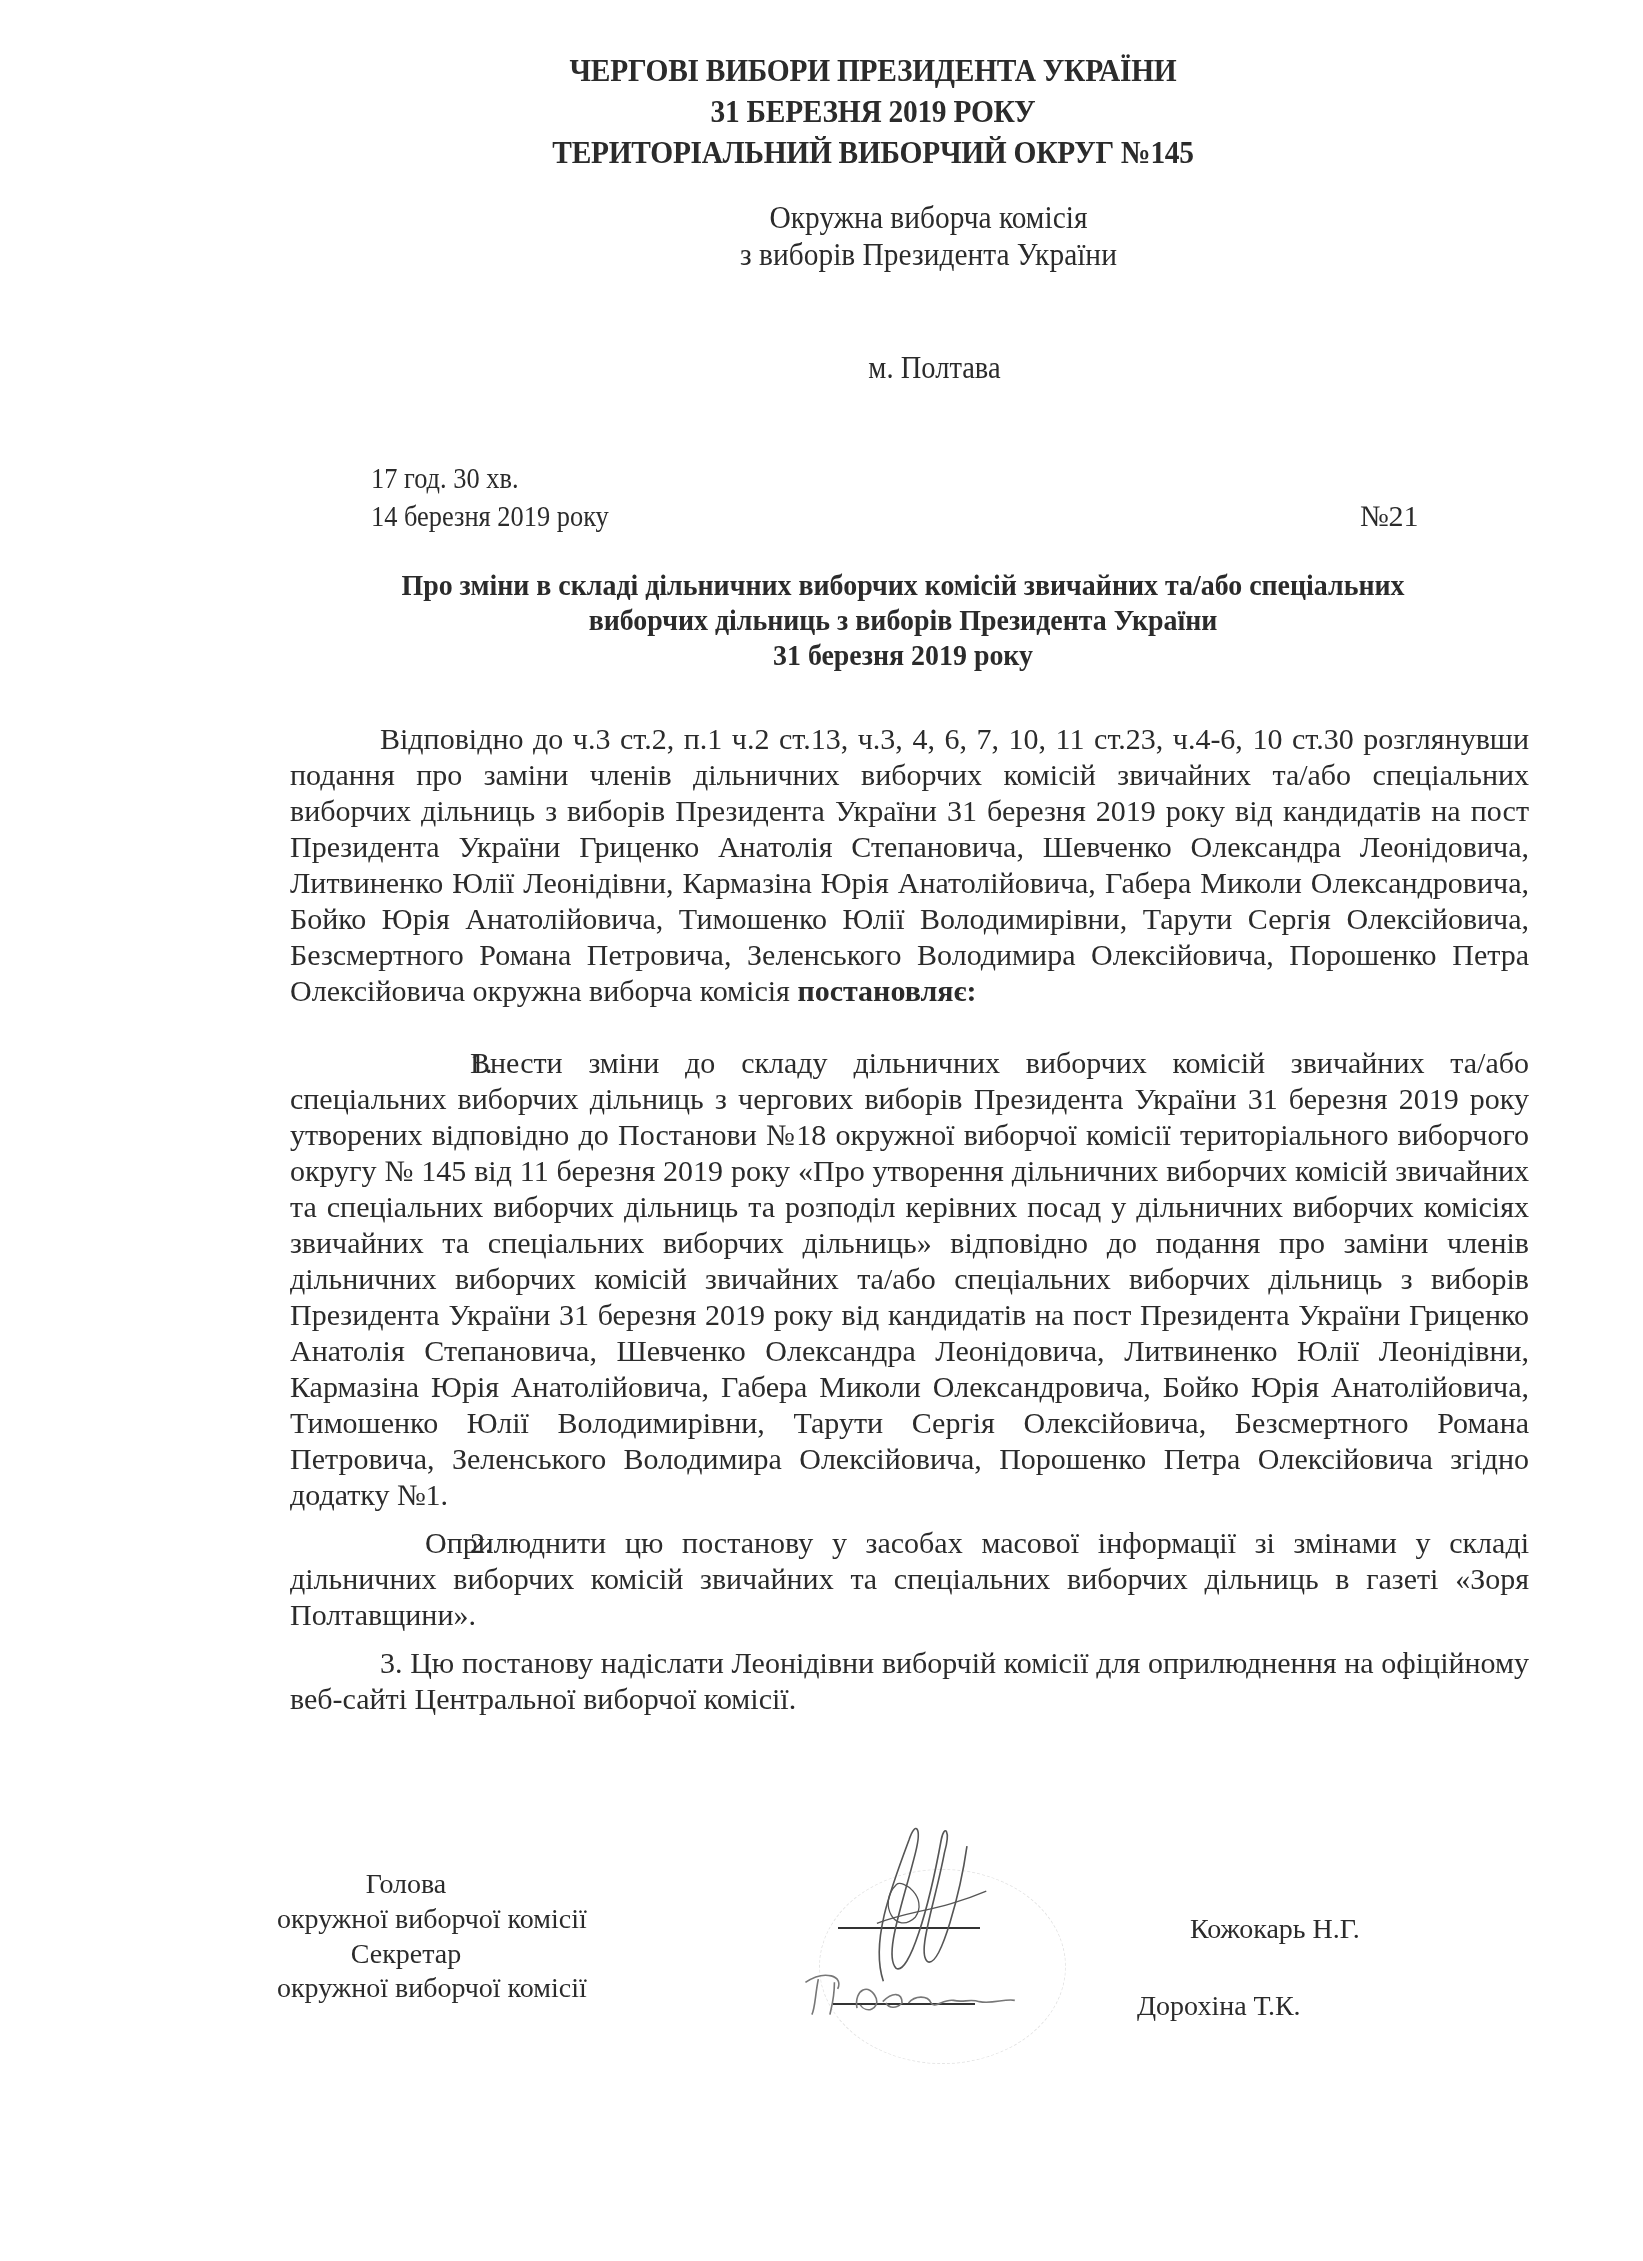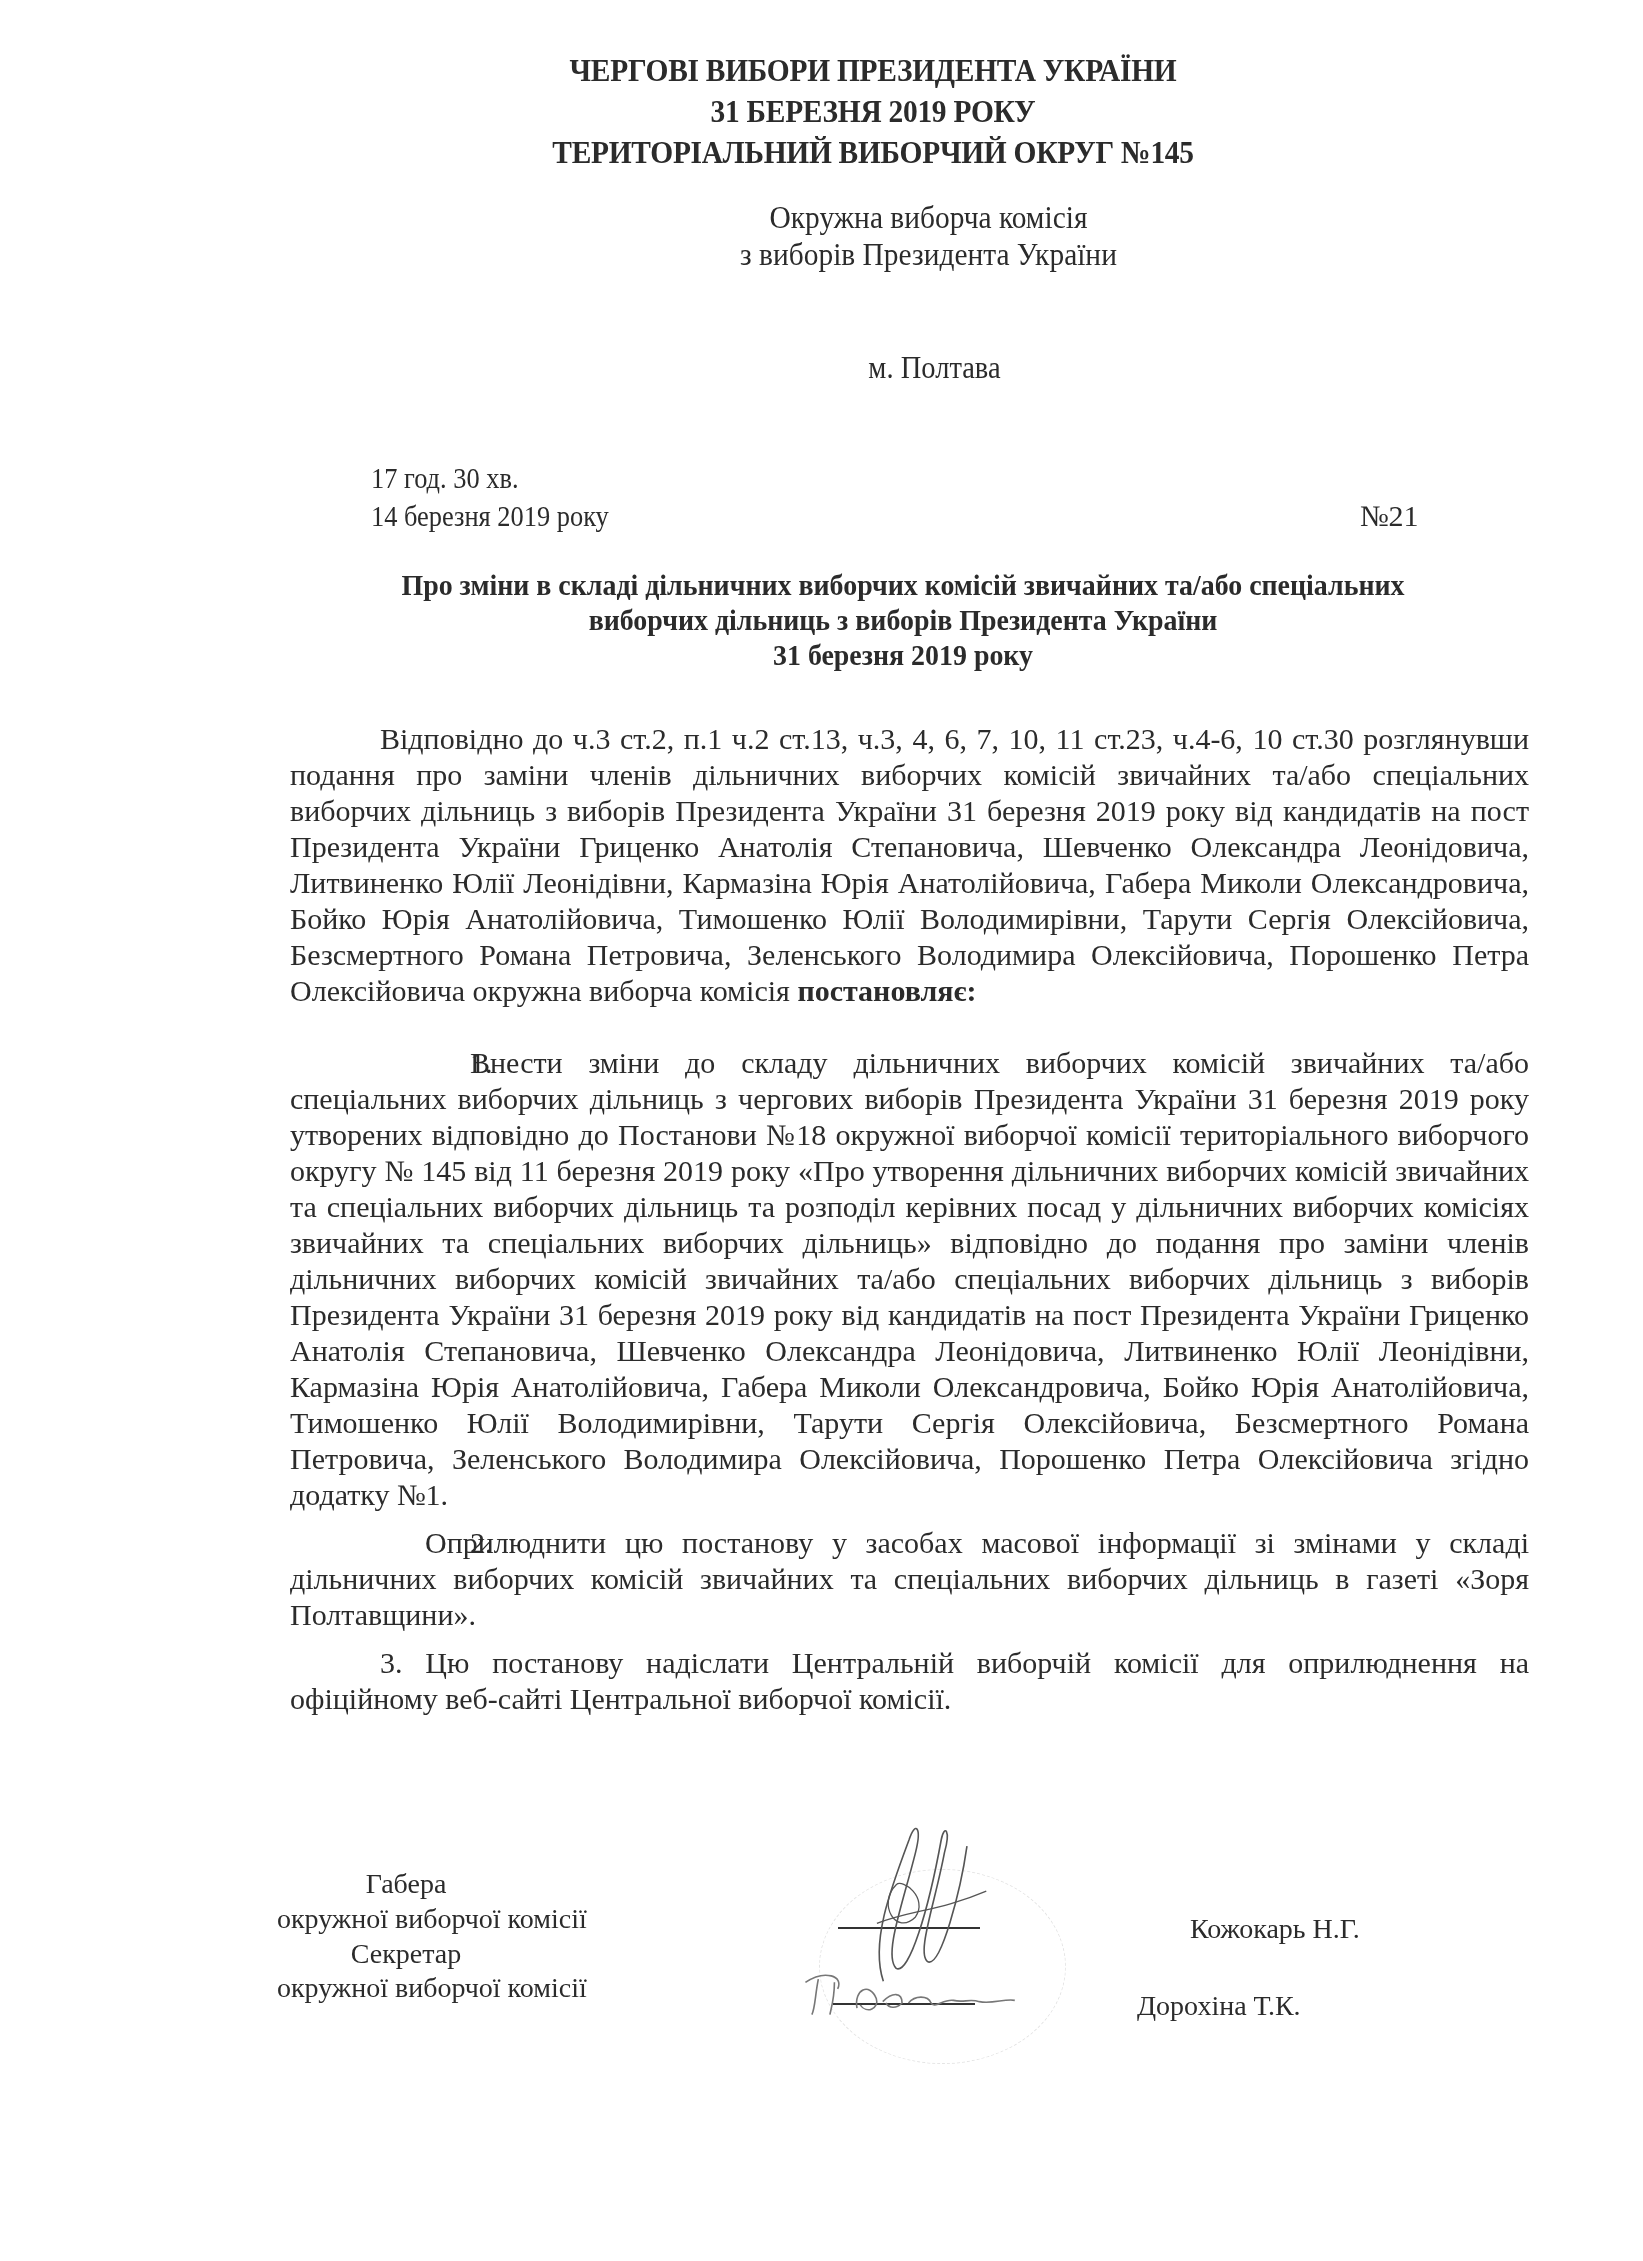--- a/index.html
+++ b/index.html
@@ -78,28 +78,28 @@
     </p>
 
     <p class="para gap">
       <span class="num">1.</span><span>Внести зміни до складу дільничних виборчих комісій звичайних та/або спеціальних виборчих дільниць з чергових виборів Президента України 31 березня 2019 року утворених відповідно до Постанови №18 окружної виборчої комісії територіального виборчого округу № 145 від 11 березня 2019 року «Про утворення дільничних виборчих комісій звичайних та спеціальних виборчих дільниць та розподіл керівних посад у дільничних виборчих комісіях звичайних та спеціальних виборчих дільниць» відповідно до подання про заміни членів дільничних виборчих комісій звичайних та/або спеціальних виборчих дільниць з виборів Президента України 31 березня 2019 року від кандидатів на пост Президента  України Гриценко Анатолія Степановича, Шевченко Олександра Леонідовича, Литвиненко Юлії Леонідівни, Кармазіна Юрія Анатолійовича, Габера Миколи Олександровича, Бойко Юрія Анатолійовича, Тимошенко Юлії Володимирівни, Тарути Сергія Олексійовича, Безсмертного Романа Петровича, Зеленського Володимира Олексійовича, Порошенко Петра Олексійовича згідно додатку №1.</span>
     </p>
     <p class="para" style="text-indent:90px;">
       <span style="display:inline-block;width:45px;">2.</span><span>Оприлюднити цю постанову у засобах масової інформації зі змінами у складі дільничних виборчих комісій звичайних та спеціальних виборчих дільниць в газеті «Зоря Полтавщини».</span>
     </p>
     <p class="para">
       <span>3.</span>
-      <span>Цю постанову надіслати Центральній виборчій комісії для оприлюднення на офіційному веб-сайті Центральної виборчої комісії.</span>
+      <span>Цю постанову надіслати Леонідівни виборчій комісії для оприлюднення на офіційному веб-сайті Центральної виборчої комісії.</span>
     </p>
   </div>
 
   <div class="stamp"></div>
 
   <div class="signatures">
-    <div class="sig-role" style="left:0; width:258px; top:0;">Габера</div>
+    <div class="sig-role" style="left:0; width:258px; top:0;">Голова</div>
     <div class="sig-role" style="left:0; width:258px; top:35px;">окружної виборчої комісії</div>
     <div class="sig-role" style="left:0; width:258px; top:70px;">Секретар</div>
     <div class="sig-role" style="left:0; width:258px; top:104px;">окружної виборчої комісії</div>
 
     <div class="sig-line" style="left:561px; width:142px; top:61px;"></div>
     <div class="sig-line" style="left:556px; width:142px; top:137px;"></div>
 
     <svg class="scribble" style="left:529px; top:-52px;" width="219" height="193" viewBox="0 0 340 300">
       <path d="M120 260 C100 200, 130 120, 160 40 C170 10, 180 20, 170 60 C150 140, 120 220, 140 240 C160 250, 190 150, 210 40 C215 15, 225 25, 215 60 C200 140, 170 220, 190 230 C210 235, 240 120, 250 50" fill="none" stroke="#555" stroke-width="2.5"></path>
       <path d="M110 170 C160 150, 210 150, 280 120" fill="none" stroke="#555" stroke-width="2"></path>

